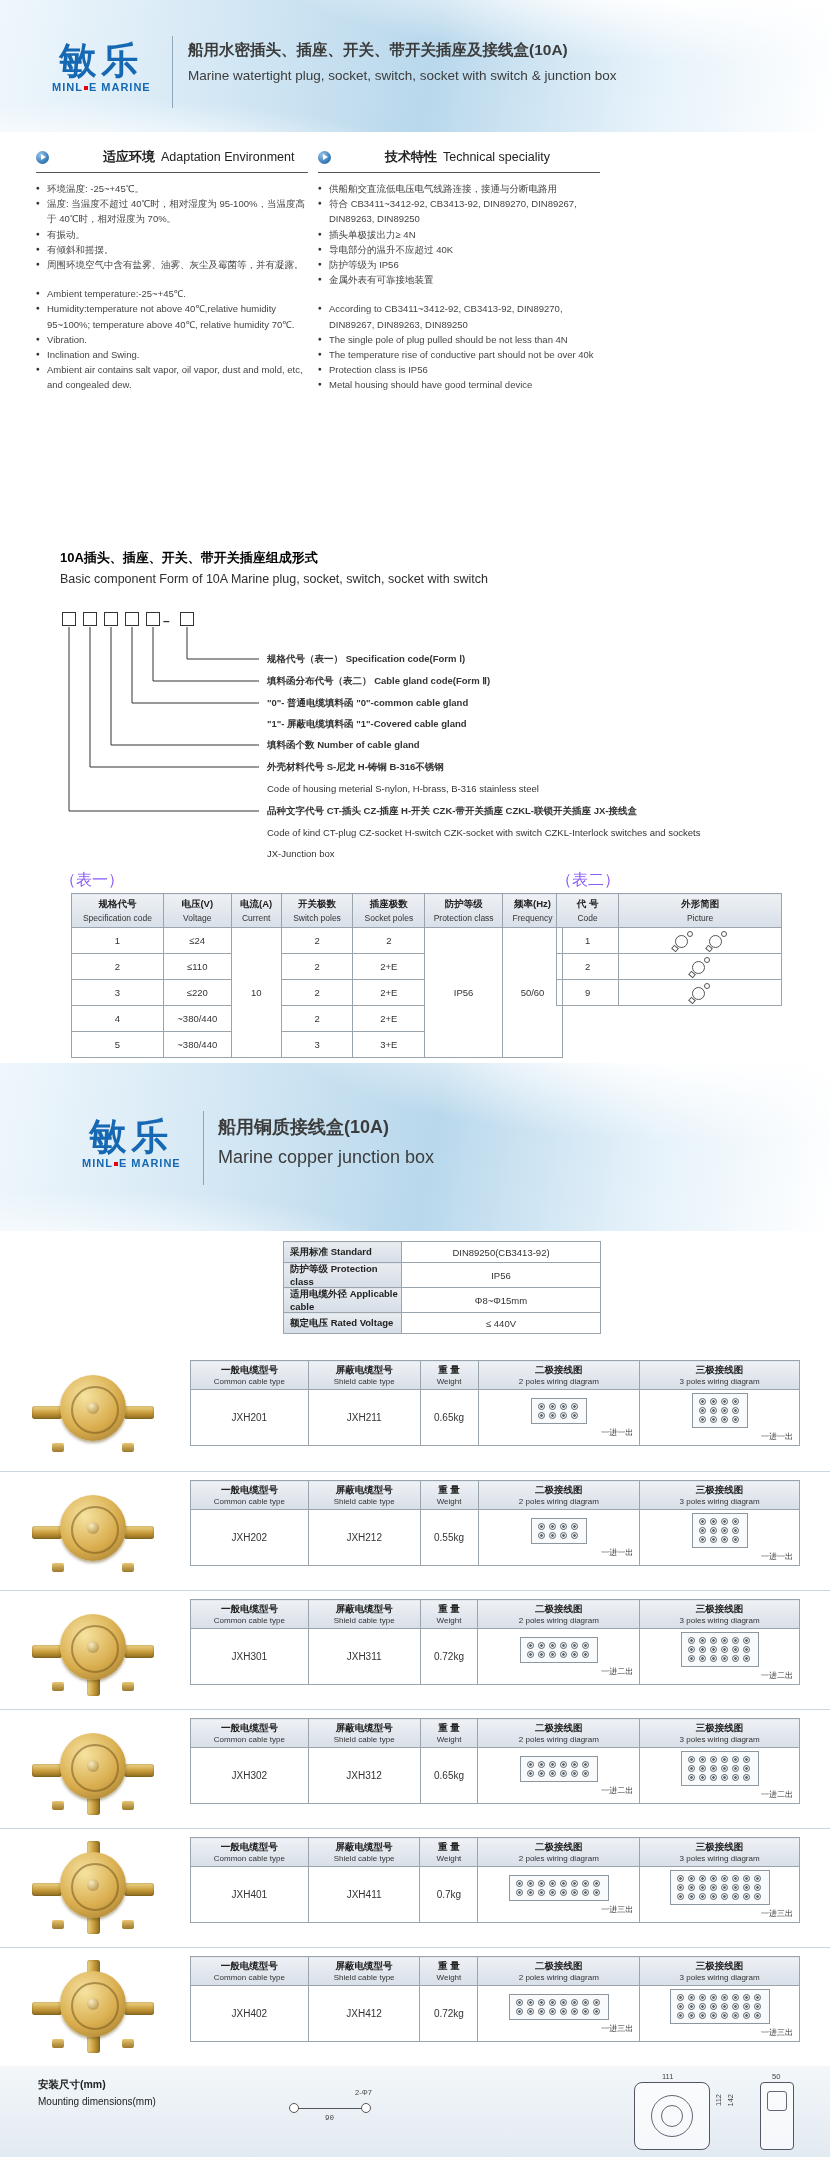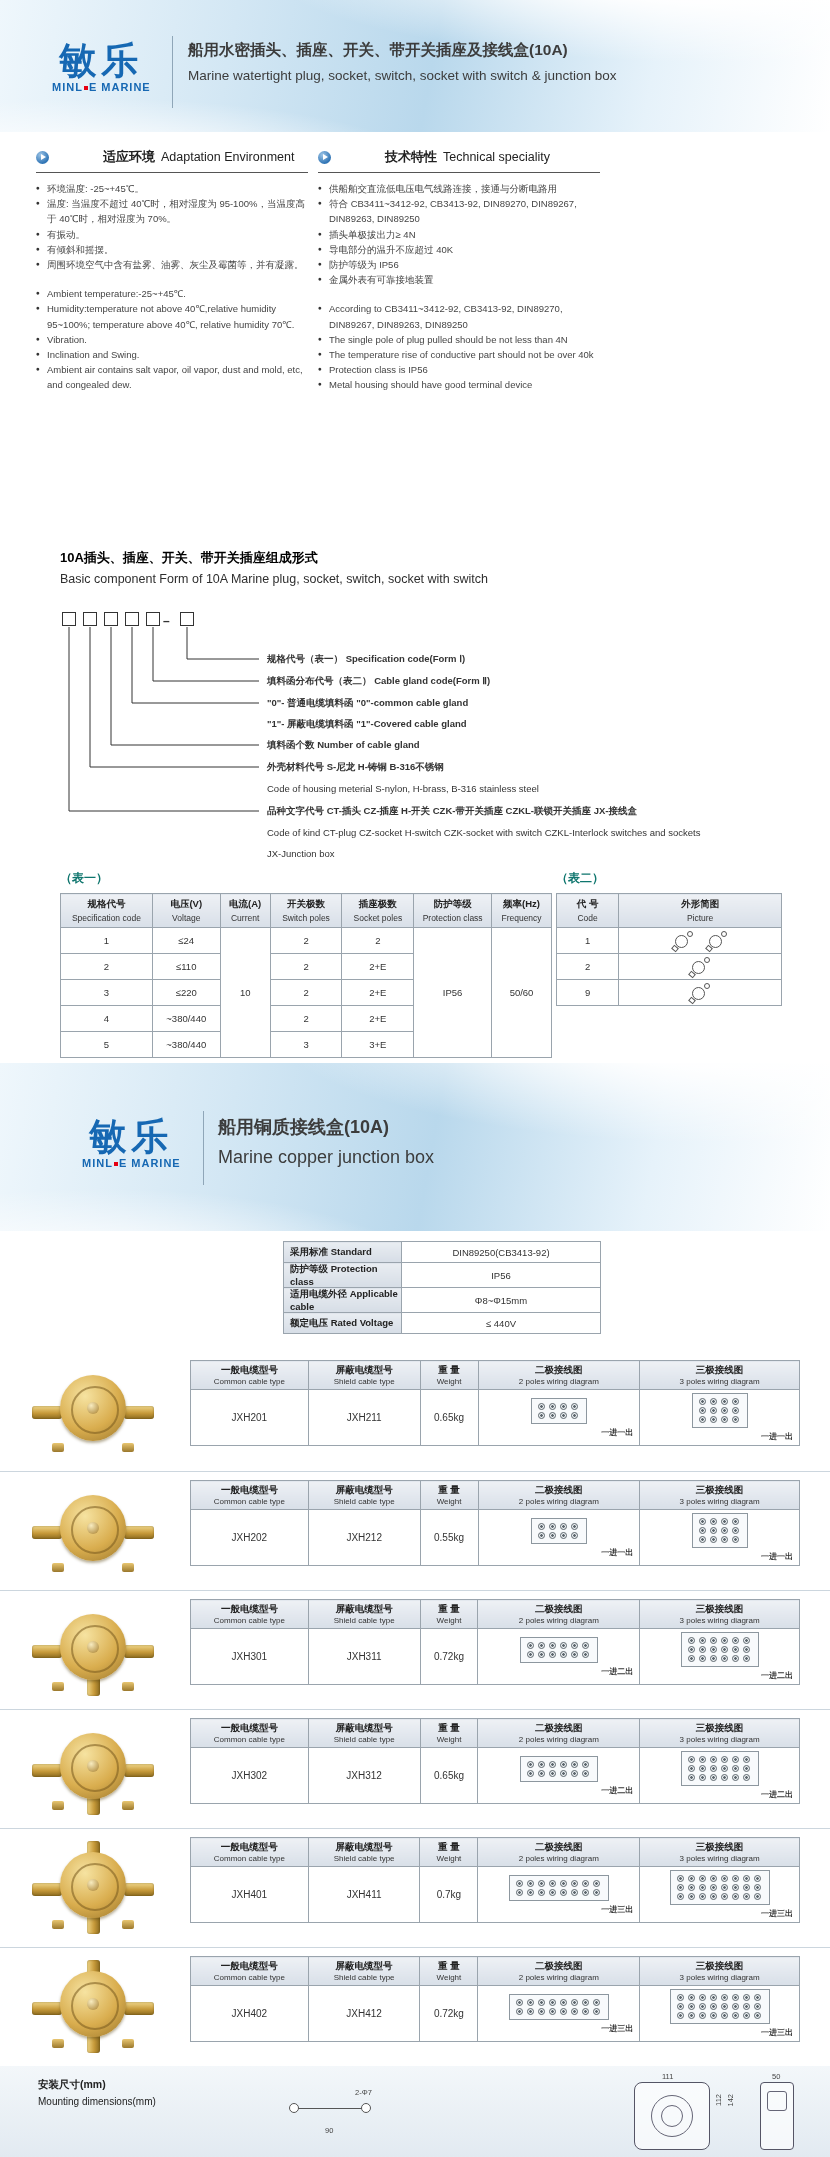--- a/index.html
+++ b/index.html
@@ -65,33 +65,33 @@
   .cf-title .en { display:block; font-size:12.5px; color:#2e2e2e; }
 
   .diagram { position:absolute; left:62px; top:612px; width:720px; height:252px; }
   .dbox { position:absolute; top:0; width:14px; height:14px; border:1.5px solid #333; background:#fff; }
   .ddash { position:absolute; top:2px; left:101px; font-size:12px; color:#333; font-weight:bold; }
   .diagram svg { position:absolute; left:0; top:0; }
   .dlabel { position:absolute; left:205px; font-size:9.5px; color:#333; white-space:nowrap; }
   .dlabel.cnb { font-weight:bold; }
 
   
-  .tbl-caption { position:absolute; font-size:12px; font-weight:bold; color:#0f766e; }
+  .tbl-caption { position:absolute; font-size:16px; font-weight:normal; color:#8b5cf6; }
   table.grid { border-collapse:collapse; }
   table.grid th, table.grid td { border:1px solid #9aa4ad; text-align:center; vertical-align:middle; }
   table.grid th {
     background:linear-gradient(180deg,#eef1f5,#d8dfe8);
     font-weight:normal; padding:4px 3px;
   }
   table.grid th .cn { display:block; font-size:9.5px; font-weight:bold; color:#222; margin-bottom:2px; }
   table.grid th .en { display:block; font-size:8.5px; color:#333; }
   table.grid td { font-size:9.5px; color:#333; height:26px; padding:0 3px; }
 
   .form1 { position:absolute; left:60px; top:893px; }
-  .form1 table { width:492px; }
+  .form1 table { width:492px;margin-left:11px; }
   .form2 { position:absolute; left:556px; top:893px; }
   .form2 table { width:226px; }
   .form2 td { height:44px; }
   .pics { display:flex; justify-content:center; align-items:center; gap:14px; }
   .jbx { position:relative; width:20px; height:18px; }
   .jbx .ring { position:absolute; left:2px; top:3px; width:13px; height:13px; border:1.2px solid #555; border-radius:50%; background:#fff; }
   .jbx .nub { position:absolute; left:-1px; bottom:-1px; width:6px; height:5px; border:1px solid #555; background:#fff; transform:rotate(40deg); }
   .jbx .top { position:absolute; right:0; top:-1px; width:6px; height:6px; border:1px solid #555; border-radius:50%; background:#fff; }
 
   
@@ -115,21 +115,21 @@
   .ptable th .cn { display:block; font-size:9.5px; font-weight:bold; color:#222; }
   .ptable th .en { display:block; font-size:8px; color:#333; }
   .ptable td { font-size:10px; color:#333; height:56px; }
   .c-common { width:118px; } .c-shield { width:112px; } .c-weight { width:58px; }
   .c-two { width:162px; } .c-three { width:160px; }
 
   .wd { display:flex; flex-direction:column; align-items:center; justify-content:center; gap:3px; }
   .dots { display:grid; gap:2px; padding:4px 6px; border:1px solid #8d979f; background:#f8fafc; }
   .dots i { width:7px; height:7px; border:1px solid #5d666d; border-radius:50%;
     background:radial-gradient(circle, #5d666d 1.2px, #eef2f5 1.5px); }
-  .cap { font-size:8px; color:#333; align-self:flex-end; margin-right:6px;font-weight:bold; }
+  .cap { font-size:8px; color:#333; align-self:flex-end; margin-right:6px; }
 
   
   .photo { position:absolute; left:18px; top:10px; width:150px; height:99px; }
   .photo .lid {
     position:absolute; left:42px; top:13px; width:66px; height:66px; border-radius:50%;
     background:radial-gradient(circle at 38% 32%, #f6e3a1, #d9ad4e 55%, #97732a 100%);
     box-shadow:0 2px 3px rgba(90,70,20,0.45);
   }
   .photo .lid::after { content:""; position:absolute; left:11px; top:11px; width:44px; height:44px;
     border-radius:50%; border:2px solid rgba(120,90,30,0.55); }
@@ -956,21 +956,21 @@
 <div class="mount">
   <div class="mount-title">
     <span class="cn">安装尺寸(mm)</span>
     <span class="en">Mounting dimensions(mm)</span>
   </div>
 
   <div class="draw" style="left:285px; top:28px; width:100px; height:46px;">
     <div class="plate-line"></div>
     <div class="hole" style="left:4px;"></div>
     <div class="hole" style="left:76px;"></div>
-    <div class="dim" style="position:absolute; left:40px; top:32px;">90</div>
+    <div class="dim" style="position:absolute; left:40px; top:20px;font-family:Liberation Mono, monospace;">90</div>
     <div class="dim" style="position:absolute; left:70px; top:-6px;">2-Φ7</div>
   </div>
 
   <div class="draw" style="left:628px; top:6px; width:110px; height:82px;">
     <div class="dim" style="position:absolute; left:34px; top:0;">111</div>
     <div class="cbox" style="left:6px; top:10px; width:76px; height:68px; border-radius:8px;">
       <div class="inner" style="left:16px; top:12px; width:42px; height:42px;"></div>
       <div class="inner" style="left:26px; top:22px; width:22px; height:22px;"></div>
     </div>
     <div class="dim vdim" style="position:absolute; left:86px; top:22px;">112</div>

